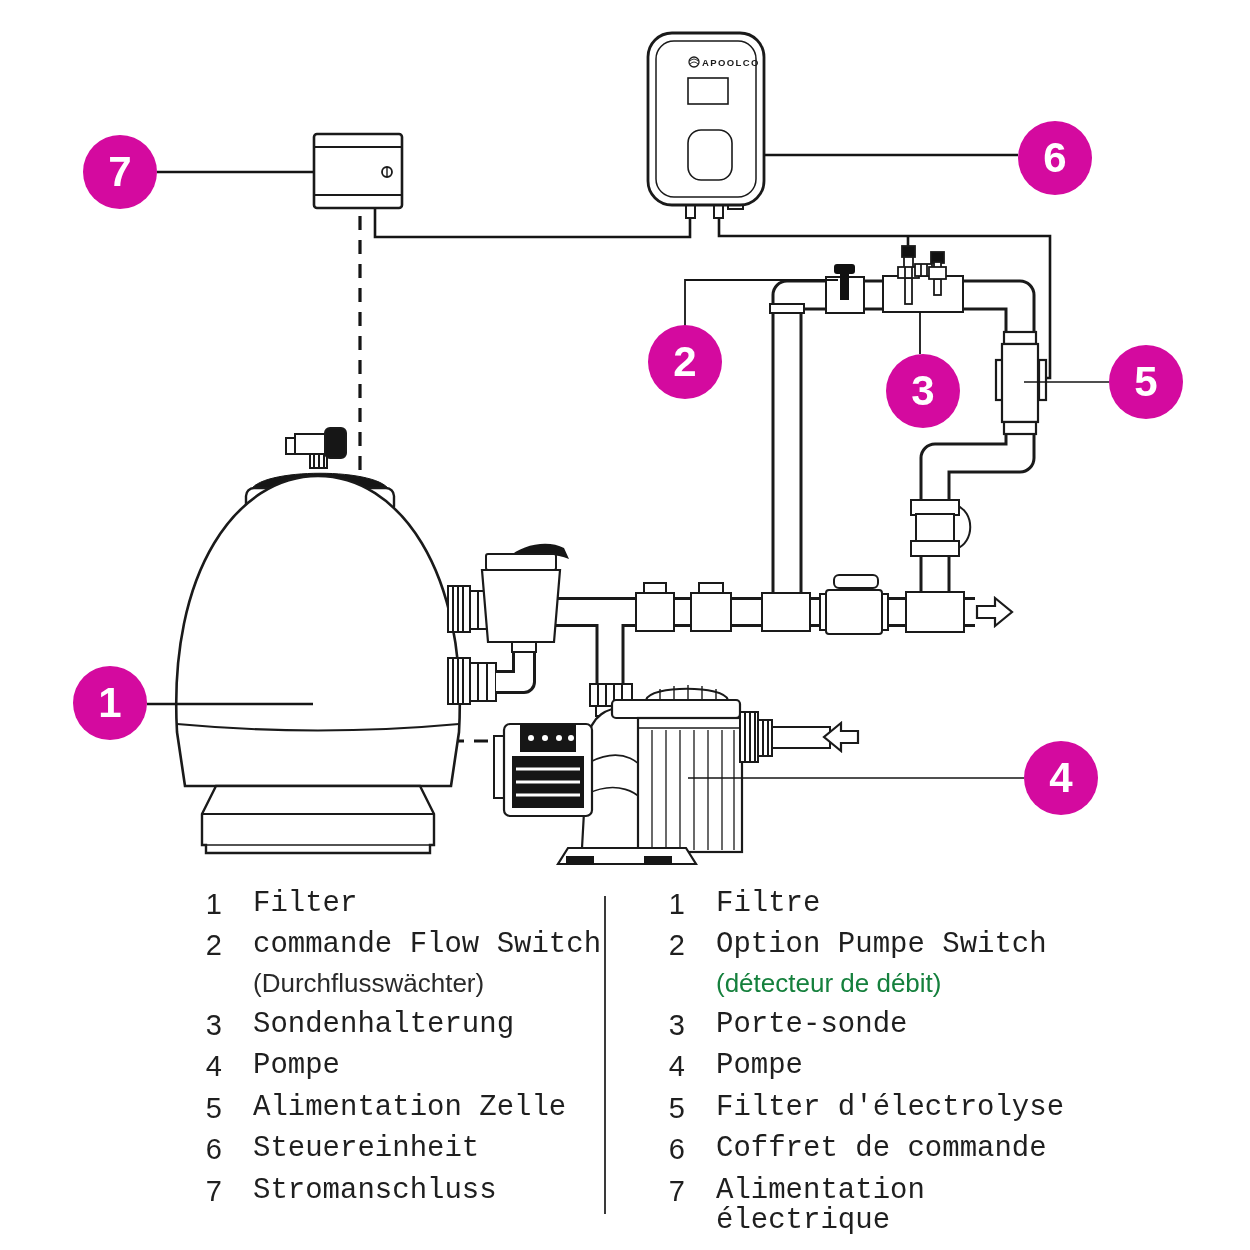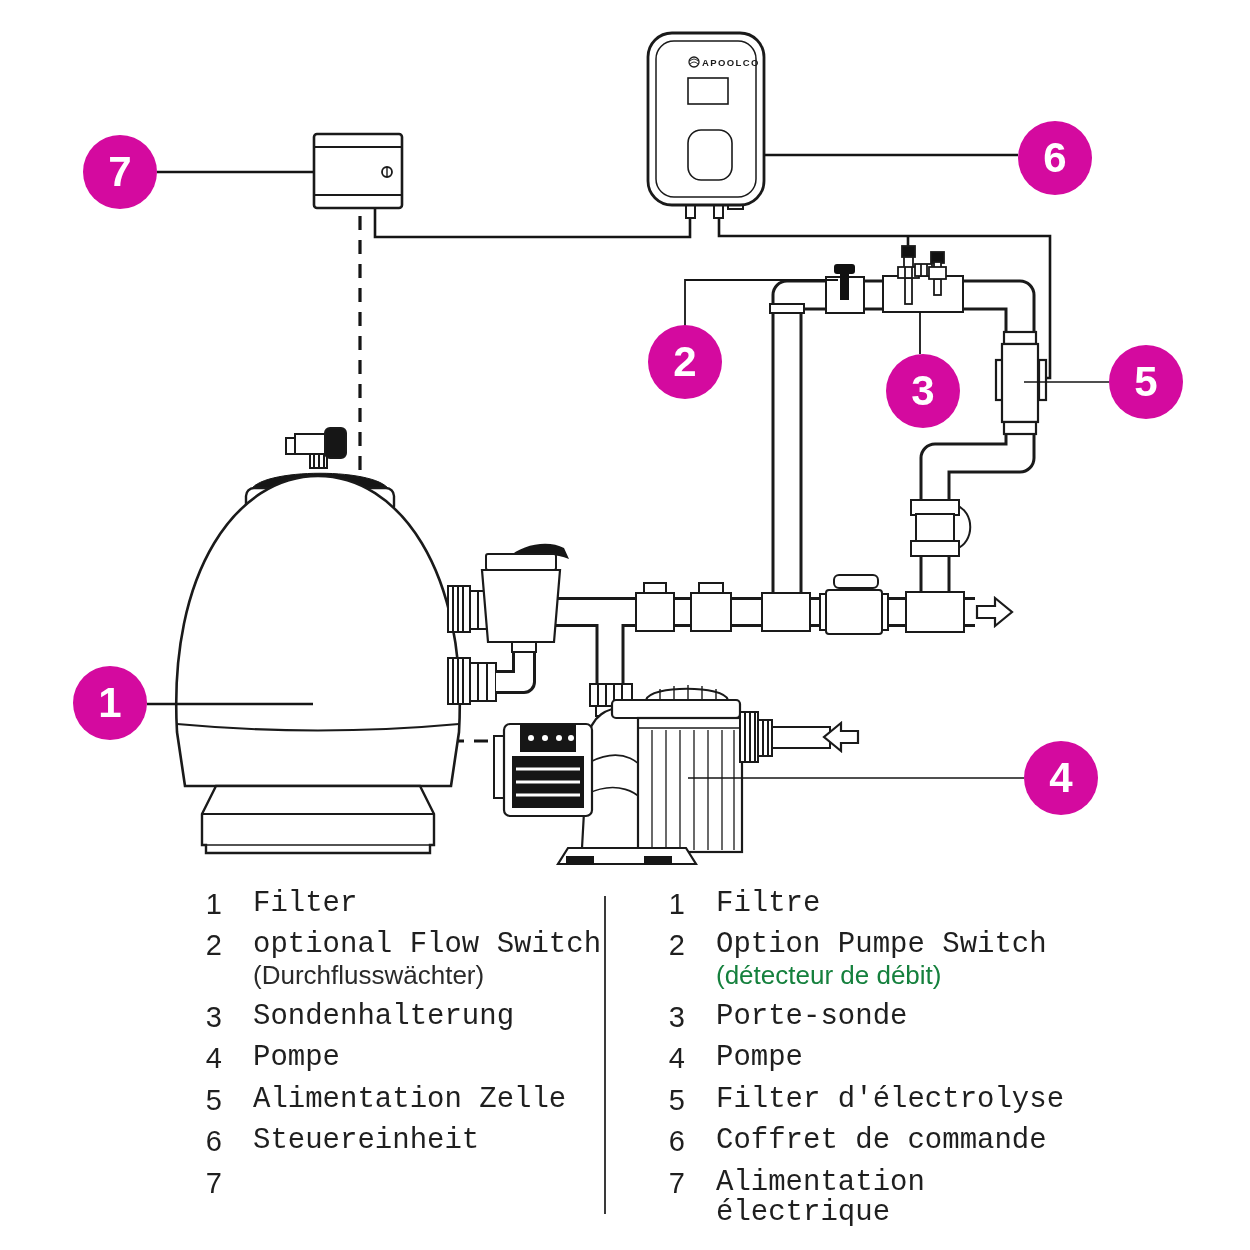--- a/index.html
+++ b/index.html
@@ -7,21 +7,21 @@
          font-family:"Liberation Sans",sans-serif;color:#1f1f1f;}
   #diagram{position:absolute;left:0;top:0;}
   .badge{position:absolute;width:74px;height:74px;border-radius:50%;
          background:#d40a9f;color:#ffffff;display:flex;align-items:center;justify-content:center;
          font-size:42px;font-weight:600;line-height:1;user-select:none;}
   .legend-col{position:absolute;width:430px;}
   .legend-row{display:flex;align-items:flex-start;margin-bottom:11px;}
   .legend-num{width:30px;text-align:right;font-size:29px;line-height:1.05;flex:none;}
   .legend-texts{margin-left:31px;}
   .legend-label{font-size:29px;line-height:1.05;font-family:Liberation Mono, monospace;}
-  .legend-sub{font-size:26px;line-height:1.15;margin-top:0;}
+  .legend-sub{font-size:26px;line-height:1.15;margin-top:8px;}
   .legend-sub.de{color:#2a2a2a;}
   .legend-sub.fr{color:#15803d;}
   .divider{position:absolute;left:604px;top:896px;width:2px;height:318px;background:#3a3a3a;}
   svg *{vector-effect:none;}
 </style>
 </head>
 <body>
 
 <div id="stage">
 
@@ -264,21 +264,21 @@
   <div class="legend-col" style="left:192px;top:889px">
     <div class="legend-row">
       <div class="legend-num">1</div>
       <div class="legend-texts">
           <div class="legend-label">Filter</div>
         </div>
     </div>
     <div class="legend-row">
       <div class="legend-num">2</div>
       <div class="legend-texts">
-        <div class="legend-label">optional Flow Switch</div>
+        <div class="legend-label">commande Flow Switch</div>
         <div class="legend-sub de">(Durchflusswächter)</div>
       </div>
     </div>
     <div class="legend-row">
       <div class="legend-num">3</div>
       <div class="legend-texts">
           <div class="legend-label">Sondenhalterung</div>
         </div>
     </div>
     <div class="legend-row">
@@ -294,20 +294,23 @@
         </div>
     </div>
     <div class="legend-row">
       <div class="legend-num">6</div>
       <div class="legend-texts">
           <div class="legend-label">Steuereinheit</div>
         </div>
     </div>
     <div class="legend-row">
       <div class="legend-num">7</div>
+      <div class="legend-texts">
+          <div class="legend-label">Stromanschluss</div>
+        </div>
     </div>
   </div>
 
   <div class="divider"></div>
 
   <div class="legend-col" style="left:655px;top:889px">
     <div class="legend-row">
       <div class="legend-num">1</div>
       <div class="legend-texts">
           <div class="legend-label">Filtre</div>

